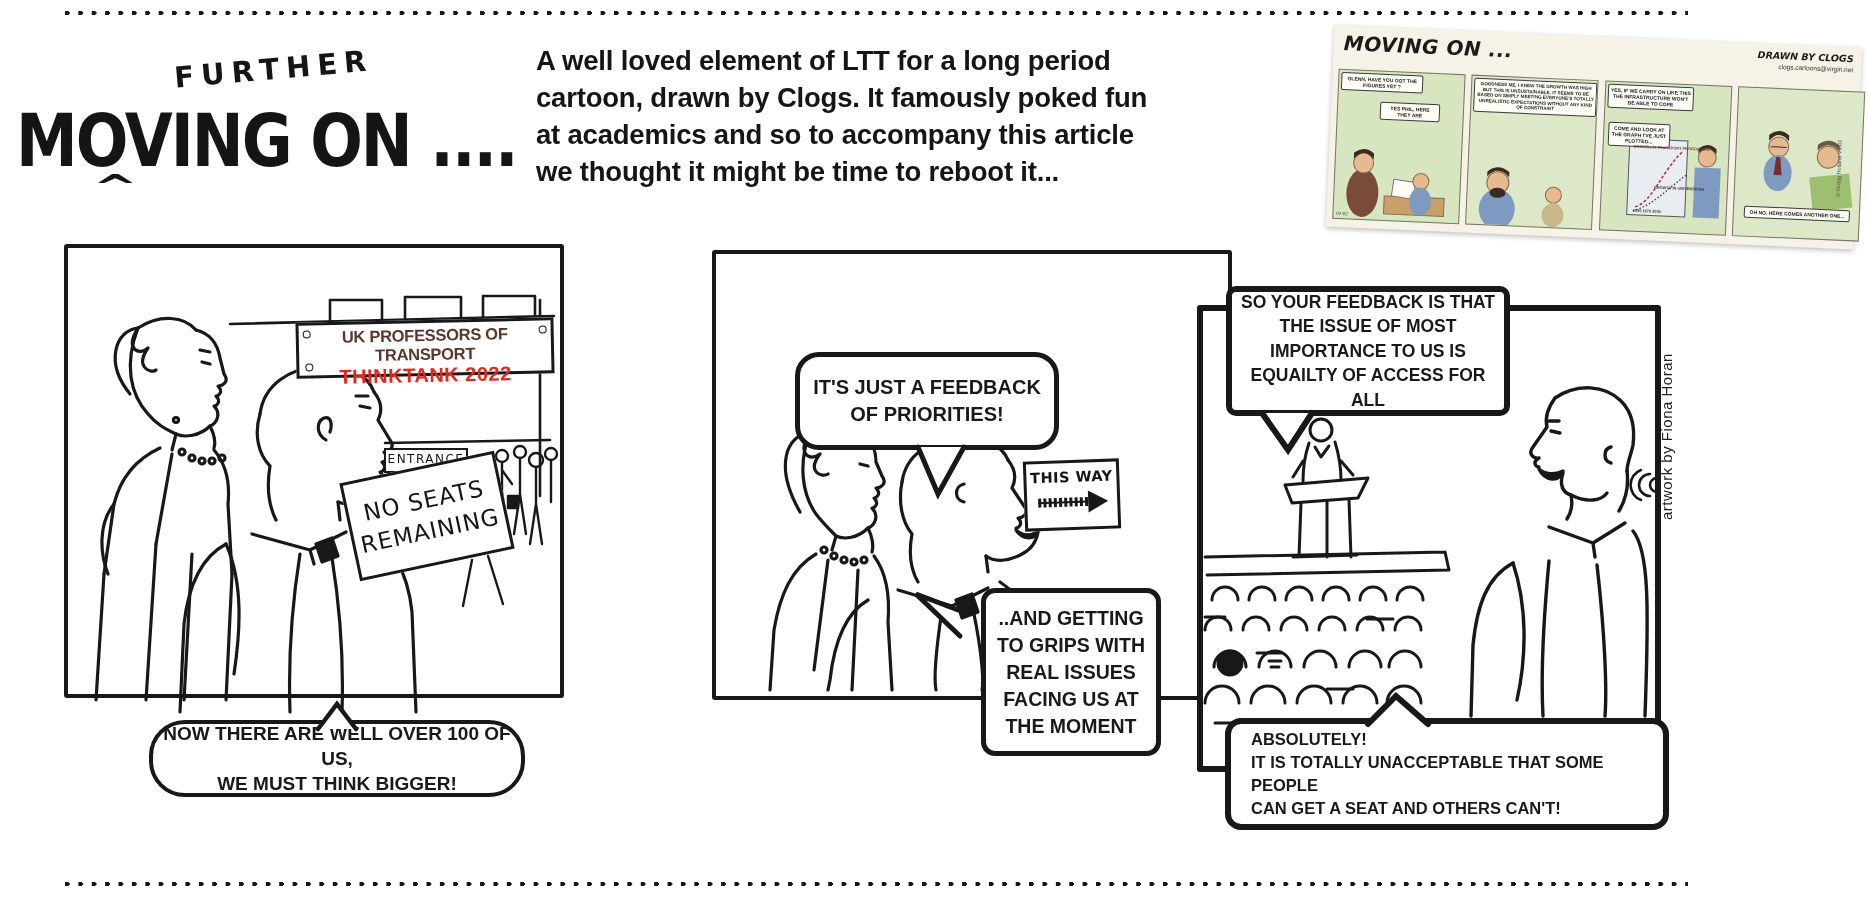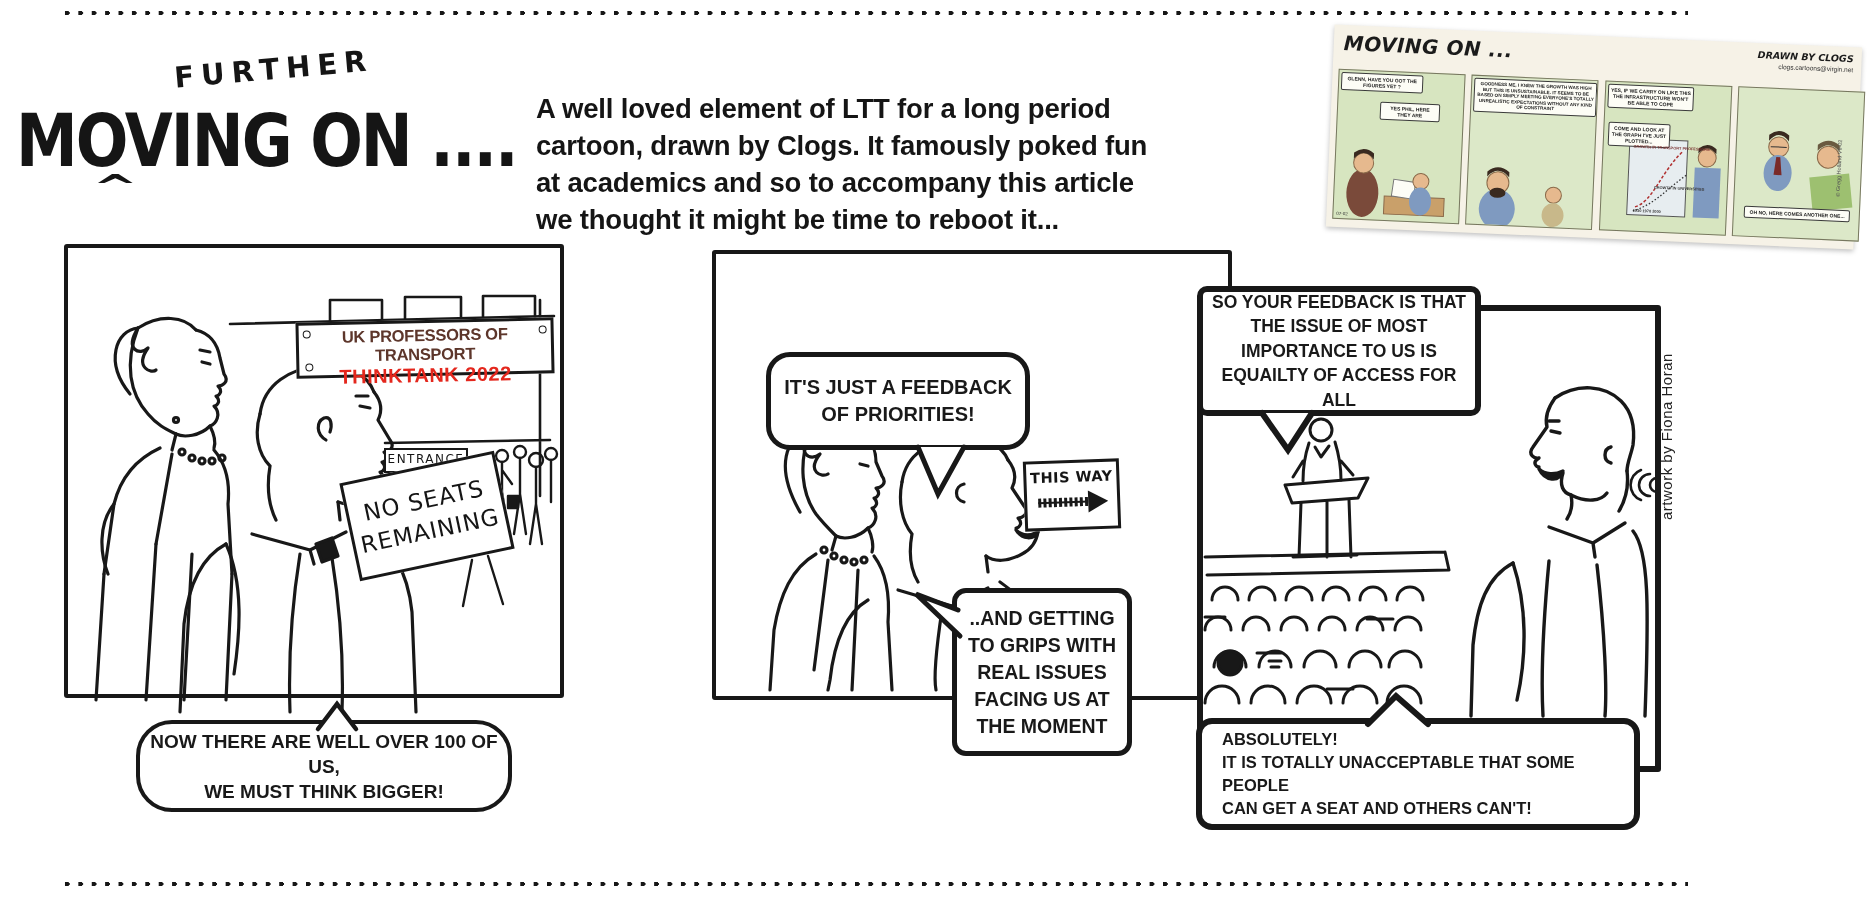--- a/index.html
+++ b/index.html
@@ -15,21 +15,21 @@
   
   .further { position:absolute; left:174px; top:52px; font-family:"DejaVu Sans", sans-serif;
              font-weight:bold; font-size:29px; letter-spacing:7px; transform:rotate(-5deg); }
   .moving-on { position:absolute; left:16px; top:98px; font-family:"DejaVu Sans", sans-serif;
                font-weight:bold; font-size:62px; letter-spacing:-2px; transform:scaleY(1.18);
                transform-origin:top left; white-space:nowrap; }
   .caret { position:absolute; left:102px; top:168px; font-family:"DejaVu Sans", sans-serif;
            font-weight:bold; font-size:32px; transform:scaleX(1.7); }
 
   .intro { position:absolute; left:536px; top:42px; font-weight:bold; font-size:27.5px;
-           line-height:37px; letter-spacing:-0.2px;margin-top:48px; }
+           line-height:37px; letter-spacing:-0.2px; }
 
   
   .thumb { position:absolute; left:1330px; top:36px; width:528px; height:202px;
            background:#f6f2e7; transform:rotate(2.5deg); box-shadow:0 2px 5px rgba(0,0,0,.25); z-index:30; }
   .thumb-title { position:absolute; left:10px; top:6px; font-family:"DejaVu Sans", sans-serif;
                  font-weight:bold; font-style:italic; font-size:20px; letter-spacing:0.5px; color:#1b1b1b; }
   .thumb-credit { position:absolute; right:8px; top:6px; font-family:"DejaVu Sans", sans-serif;
                   font-weight:bold; font-style:italic; font-size:9.5px; color:#1b1b1b; }
   .thumb-email  { position:absolute; right:8px; top:19px; font-size:6.5px; color:#333; }
   .thumb-strip { position:absolute; left:6px; top:44px; height:150px; white-space:nowrap; }
@@ -72,22 +72,22 @@
            line-height:1.35; white-space:pre-line; }
   .thisway { position:absolute; left:1024px; top:460px; width:96px; height:70px; background:#fff;
              border:3px solid #181818; transform:rotate(-2deg); z-index:30; text-align:center;
              font-family:"DejaVu Sans", sans-serif; font-weight:bold; font-size:14.5px;
              letter-spacing:0.5px; padding-top:6px; box-sizing:border-box; }
   .thisway svg { display:block; margin:4px auto 0; }
 
   
   .bubble { position:absolute; background:#fff; border:4.5px solid #181818; color:#191919;
             font-weight:bold; text-align:center; white-space:pre-line; z-index:40;
-            display:flex; align-items:center; justify-content:center; box-sizing:border-box; }
-  .b1p1 { left:136px; top:720px; width:376px; height:92px; border-radius:36px; font-size:19px; line-height:25px; }
+            display:flex; align-items:center; justify-content:center; box-sizing:border-box;margin-left:29px; }
+  .b1p1 { left:120px; top:720px; width:376px; height:77px; border-radius:36px; font-size:19px; line-height:25px; }
   .b1p2 { left:766px; top:352px; width:264px; height:98px; border-radius:24px; border-width:5px; font-size:20px; line-height:27px; }
   .b2p2 { left:952px; top:588px; width:180px; height:168px; border-radius:14px; border-width:5.5px; font-size:19.5px; line-height:27px; }
   .b1p3 { left:1197px; top:286px; width:284px; height:130px; border-radius:10px; border-width:6px; font-size:17.5px; line-height:24.5px; }
   .b2p3 { left:1196px; top:718px; width:444px; height:112px; border-radius:16px; border-width:6px;
           font-size:16.5px; line-height:23px; text-align:left; justify-content:flex-start; padding-left:20px; }
 
   .credit-v { position:absolute; left:1658px; top:520px; transform:rotate(-90deg);
               transform-origin:left top; white-space:nowrap; font-size:15px; color:#222;
               letter-spacing:0.5px; z-index:30; }
 </style>

